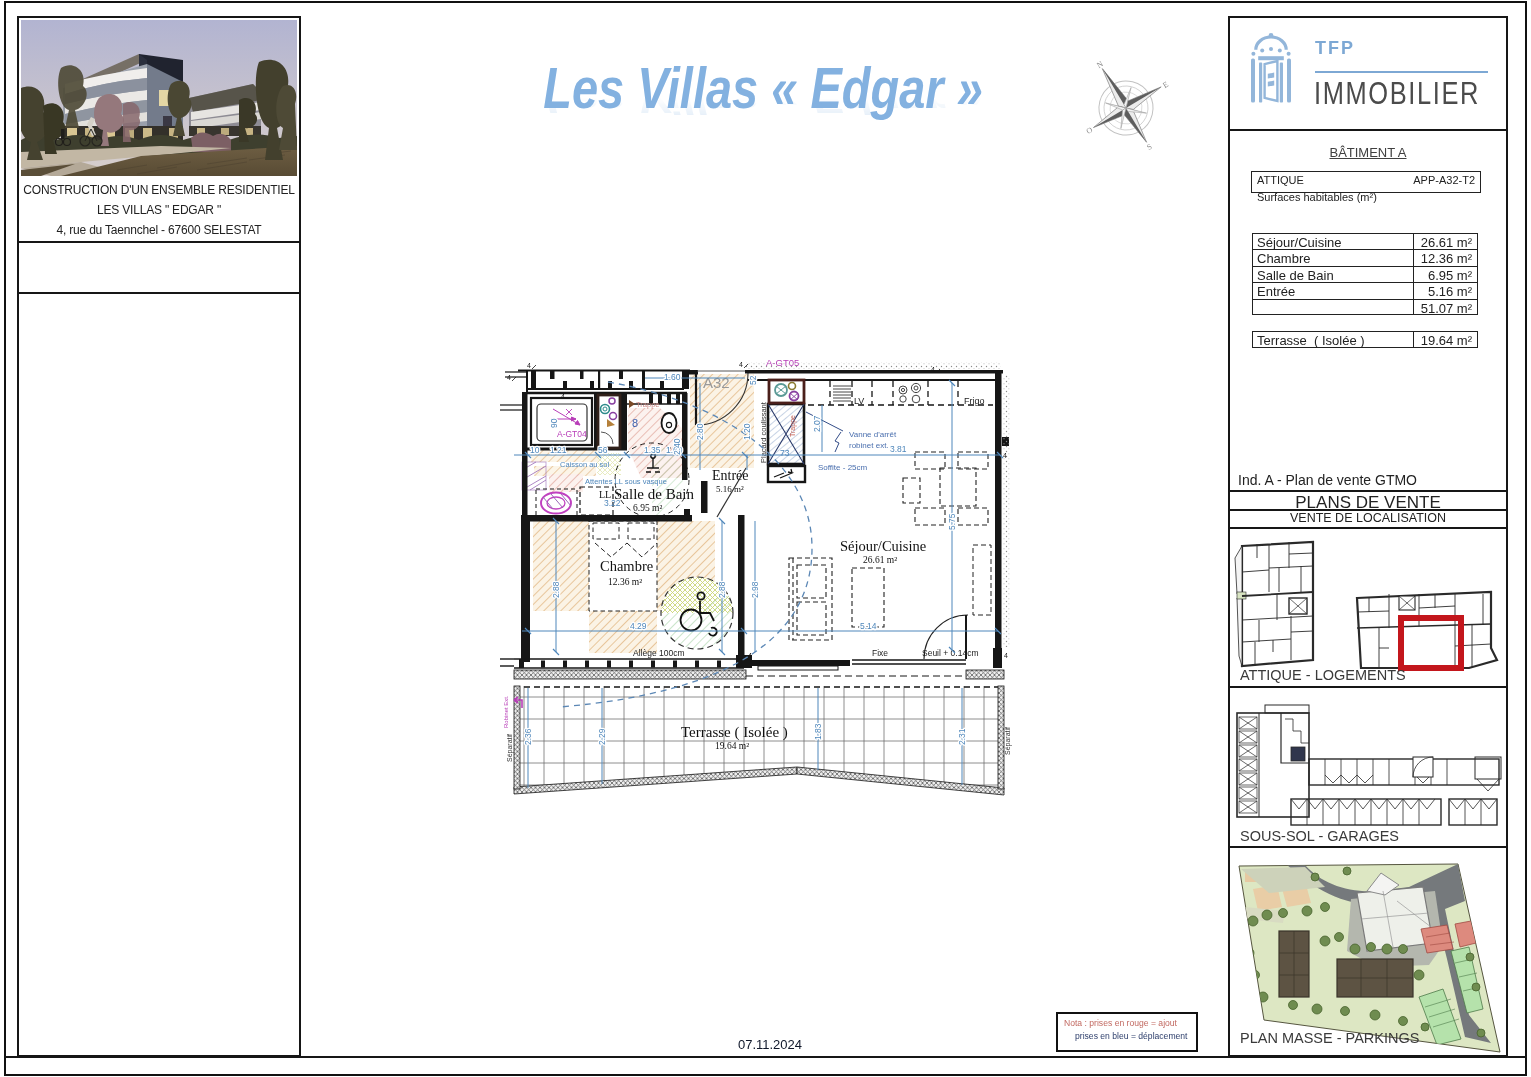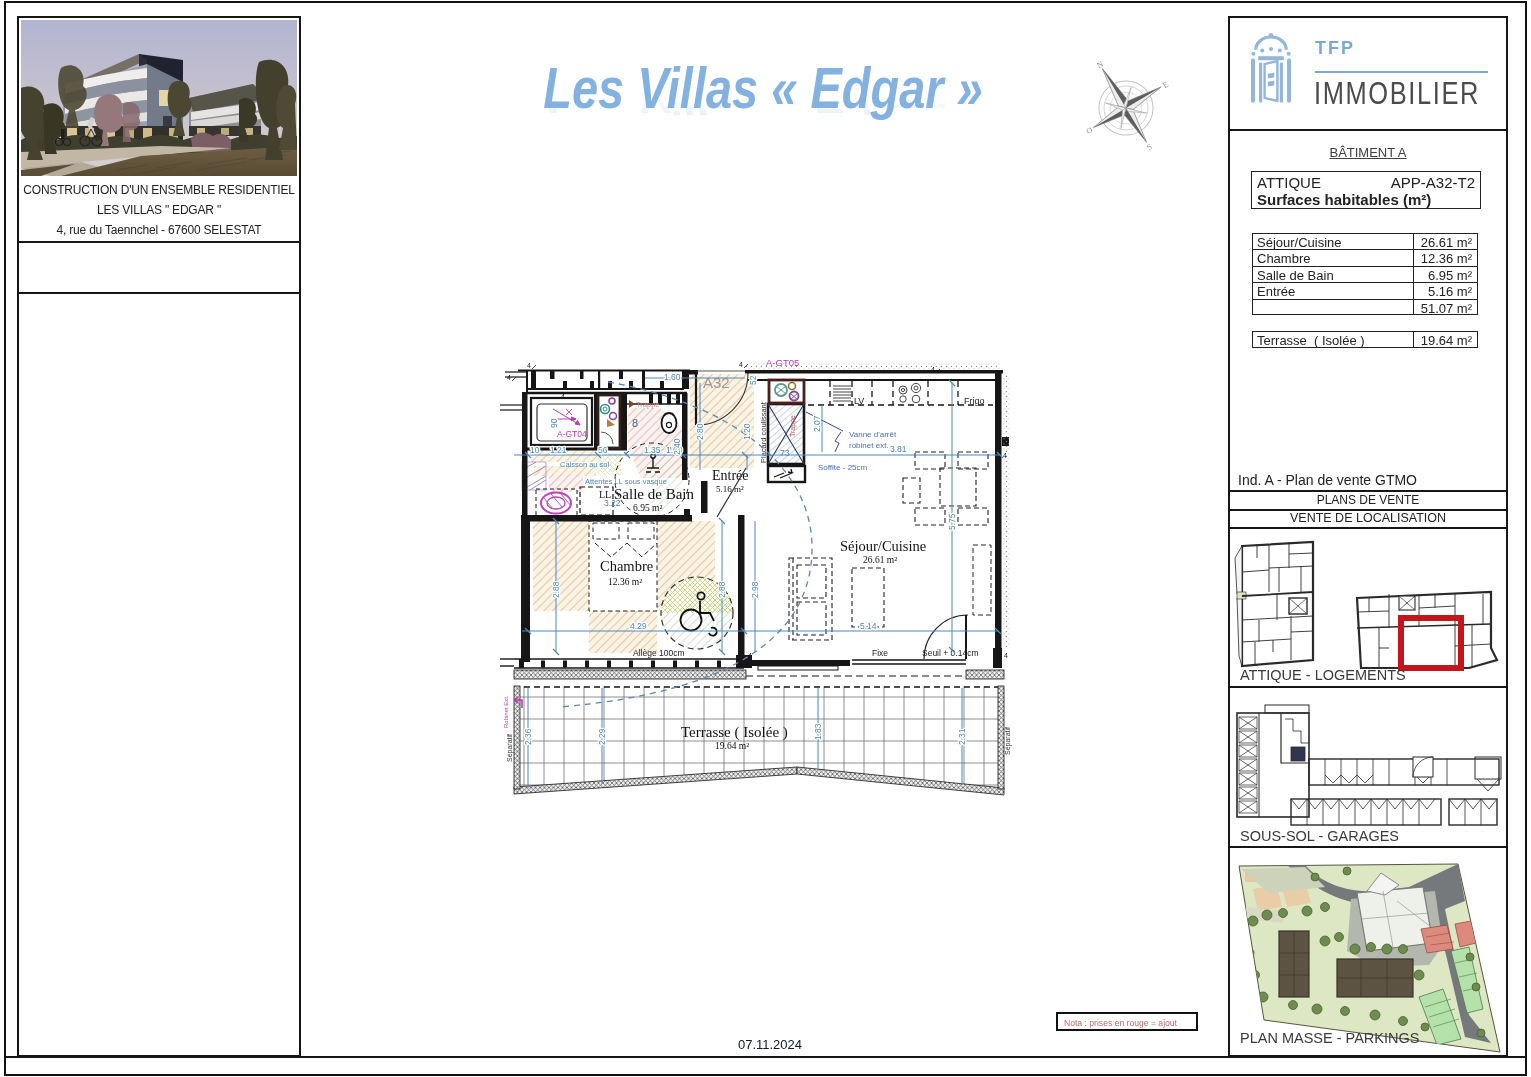--- a/index.html
+++ b/index.html
@@ -176,24 +176,24 @@
   <path d="M31 52 l8 -1.5 l0 6 l-8 1.5 Z"></path>
         <path d="M31 62 l8 -1.5 l0 6 l-8 1.5 Z"></path>
 </g>
 </svg>
 <div class="abs" style="left:1315px;top:38px;font-weight:bold;font-size:18px;color:#7da8d4;letter-spacing:2px;">TFP</div>
 <div class="abs" style="left:1315px;top:71px;width:173px;height:2px;background:#7da8d4;"></div>
 <div class="abs" style="left:1314px;top:76px;font-size:31px;color:#4b4b4b;letter-spacing:2px;transform:scaleX(0.82);transform-origin:left;">IMMOBILIER</div>
 
 <div class="abs" style="left:1228px;top:145px;width:280px;text-align:center;font-size:13px;color:#404040;"><span style="text-decoration:underline;">BÂTIMENT A</span></div>
 
-<div class="abs" style="left:1251px;top:171px;width:230px;height:38px;border:1.5px solid #222;box-sizing:border-box;font-size:15px;color:#222;">
+<div class="abs" style="left:1251px;top:171px;width:230px;height:22px;border:1.5px solid #222;box-sizing:border-box;font-size:11px;color:#222;">
   <div style="position:absolute;left:5px;top:2px;">ATTIQUE</div>
   <div style="position:absolute;right:5px;top:2px;">APP-A32-T2</div>
-  <div style="position:absolute;left:5px;top:19px;font-weight:bold;">Surfaces habitables (m²)</div>
+  <div style="position:absolute;left:5px;top:19px;">Surfaces habitables (m²)</div>
 </div>
 
 <div class="abs" style="left:1252px;top:233px;width:226px;height:82px;border:1.5px solid #222;box-sizing:border-box;font-size:13px;color:#222;">
   <div style="position:absolute;left:0;top:0;width:100%;height:16.4px;border-bottom:1px solid #222;box-sizing:border-box;">
         <span style="position:absolute;left:4px;top:1px;">Séjour/Cuisine</span>
         <span style="position:absolute;right:5px;top:1px;">26.61 m²</span>
       </div>
   <div style="position:absolute;left:0;top:16.4px;width:100%;height:16.4px;border-bottom:1px solid #222;box-sizing:border-box;">
         <span style="position:absolute;left:4px;top:1px;">Chambre</span>
         <span style="position:absolute;right:5px;top:1px;">12.36 m²</span>
@@ -214,21 +214,21 @@
 
 <div class="abs" style="left:1252px;top:331px;width:226px;height:17px;border:1.5px solid #222;box-sizing:border-box;font-size:13px;color:#222;">
   <span style="position:absolute;left:4px;top:1px;">Terrasse&nbsp; ( Isolée )</span>
       <span style="position:absolute;right:5px;top:1px;">19.64 m²</span>
   <div style="position:absolute;left:160px;top:0;width:1px;height:100%;background:#222;"></div>
 </div>
 
 <div class="abs" style="left:1238px;top:472px;font-size:14px;color:#222;">Ind. A - Plan de vente GTMO</div>
 
 <div class="hline" style="left:1228px;top:490px;width:280px;height:1.5px;"></div>
-<div class="abs" style="left:1228px;top:493px;width:280px;text-align:center;font-size:12px;color:#222;">PLANS DE VENTE</div>
+<div class="abs" style="left:1228px;top:493px;width:280px;text-align:center;font-size:17px;color:#222;">PLANS DE VENTE</div>
 <div class="hline" style="left:1228px;top:509px;width:280px;height:1.5px;"></div>
 
 <div class="abs" style="left:1228px;top:511px;width:280px;text-align:center;font-size:12.5px;color:#222;">VENTE DE LOCALISATION</div>
 <div class="hline" style="left:1228px;top:527px;width:280px;height:1.5px;"></div>
 
 <svg class="abs" style="left:1229px;top:528px;" width="278" height="158" viewBox="0 0 278 158">
 <g stroke="#2a2a2a" fill="none" stroke-width="0.9">
 
   <g>
     <path d="M13 18 L84 14 L84 132 L13 138 Z" fill="#fff" stroke-width="2.2"></path>
@@ -370,21 +370,21 @@
           <circle cx="252" cy="186" r="4"></circle>
 </g>
 </g>
 <text x="11" y="196" font-family="Liberation Sans,sans-serif" font-size="14.5" fill="#3a3a3a">PLAN MASSE - PARKINGS</text>
 </svg>
 
 <div class="hline" style="left:5px;top:1056px;width:1522px;"></div>
 
 <div class="abs" style="left:700px;top:1037px;width:140px;text-align:center;font-size:13px;color:#0f172a;">07.11.2024</div>
 
-<div class="abs" style="left:1056px;top:1012px;width:142px;height:19px;border:2px solid #111;box-sizing:border-box;font-size:8.6px;white-space:nowrap;overflow:hidden;">
+<div class="abs" style="left:1056px;top:1012px;width:142px;height:40px;border:2px solid #111;box-sizing:border-box;font-size:8.6px;white-space:nowrap;overflow:hidden;">
   <div style="position:absolute;left:6px;top:4px;color:#c26a62;">Nota : prises en rouge = ajout</div>
   <div style="position:absolute;left:17px;top:17px;color:#2d3e6b;">prises en bleu = déplacement</div>
 </div>
 
 <svg class="abs" style="left:495px;top:352px;" width="520" height="456" viewBox="495 352 520 456">
 <defs>
 <pattern id="tan" width="6" height="6" patternUnits="userSpaceOnUse" patternTransform="rotate(45)">
   <rect width="6" height="6" fill="#fbf2e2"></rect>
           <line x1="0" y1="0" x2="0" y2="6" stroke="#d9a463" stroke-width="1.3"></line>
 </pattern>

